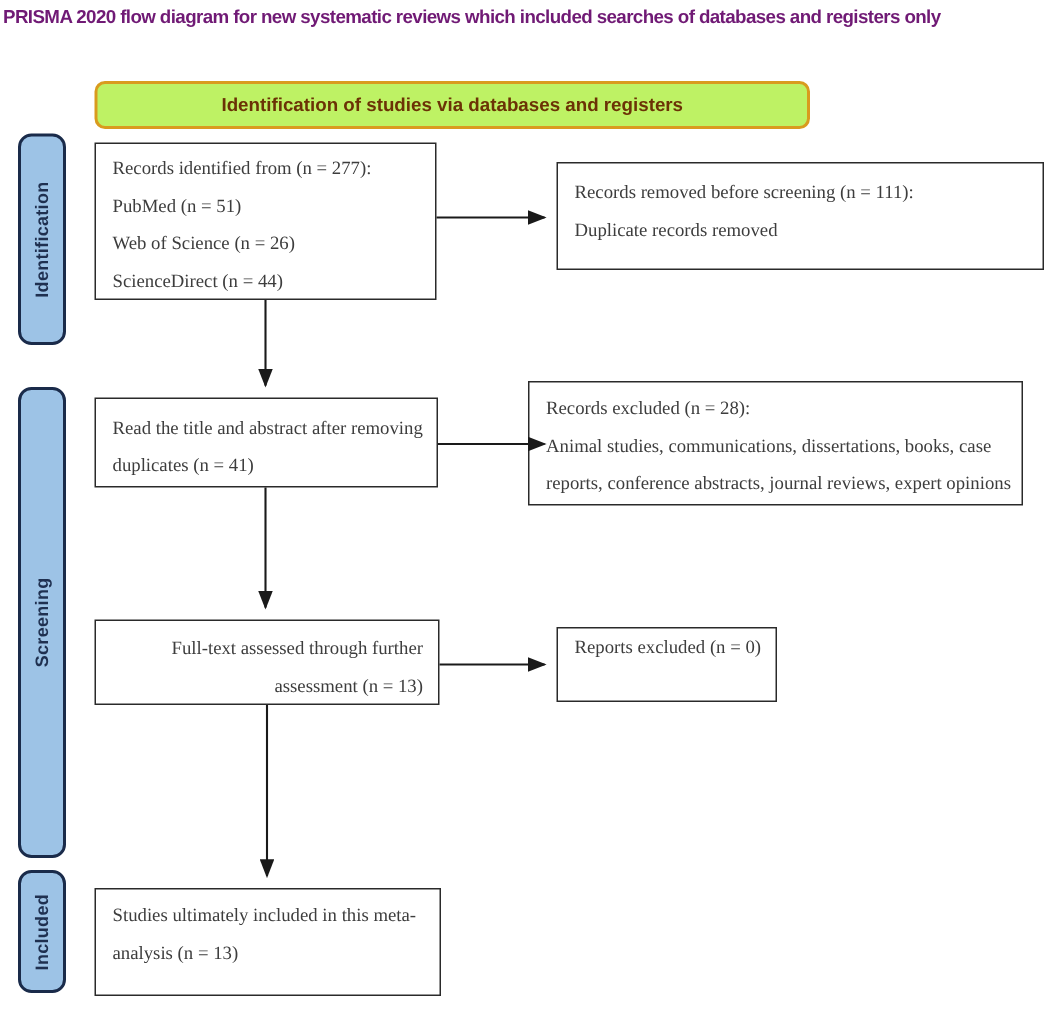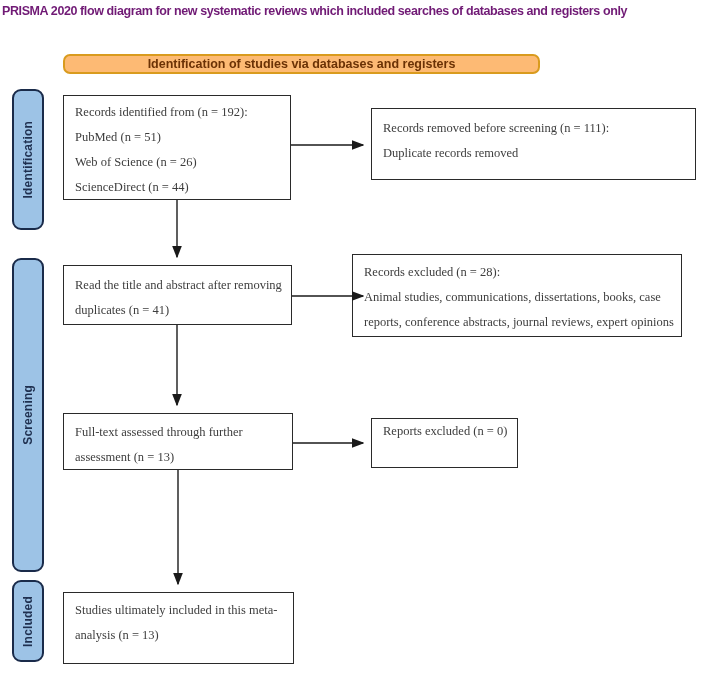--- a/index.html
+++ b/index.html
@@ -10,22 +10,22 @@
     font-family:"Liberation Serif", serif;
     overflow:hidden;
   }
   .page-title{
     position:absolute;left:2px;top:4px;width:706px;
     font-family:"Liberation Sans", sans-serif;
     font-weight:bold;font-size:12.5px;letter-spacing:-0.4px;
     color:#701a75;white-space:nowrap;
   }
   .banner{
-    position:absolute;left:63px;top:54px;width:477px;height:20px;
-    background:#fdba74;border:2px solid #d99b1e;border-radius:7px;
+    position:absolute;left:63px;top:54px;width:477px;height:32px;
+    background:#bef264;border:2px solid #d99b1e;border-radius:7px;
     display:flex;align-items:center;justify-content:center;
     box-sizing:border-box;
   }
   .banner-text{
     font-family:"Liberation Sans", sans-serif;
     font-weight:bold;font-size:12.5px;color:#6b3205;
   }
   .stage{
     position:absolute;left:12px;width:32px;
     background:#9dc3e6;border:2px solid #1a2b4a;border-radius:9px;
@@ -45,21 +45,21 @@
     position:absolute;background:#ffffff;
     border:1.5px solid #2a2a2a;box-sizing:border-box;
     padding:6px 10px 0 11px;
     font-size:12.5px;color:#3d3d3d;line-height:25px;
   }
   .fbox .line{white-space:nowrap;}
   .box-records-identified{left:63px;top:95px;width:228px;height:105px;padding-top:4px;}
   .box-records-removed{left:371px;top:108px;width:325px;height:72px;padding-top:7px;}
   .box-title-abstract{left:63px;top:265px;width:229px;height:60px;padding-top:7px;}
   .box-records-excluded{left:352px;top:254px;width:330px;height:83px;padding-top:5px;}
-  .box-fulltext{left:63px;top:413px;width:230px;height:57px;padding-top:6px;}
+  .box-fulltext{left:63px;top:413px;width:230px;height:57px;padding-top:6px;text-align:right;}
   .box-reports-excluded{left:371px;top:418px;width:147px;height:50px;display:flex;padding-top:0;}
   .box-studies-included{left:63px;top:592px;width:231px;height:72px;padding-top:5px;}
   .arrow-layer{position:absolute;left:0;top:0;width:708px;height:674px;pointer-events:none;}
 </style>
 </head>
 <body>
 
 <div class="canvas">
 
   <div class="page-title">PRISMA 2020 flow diagram for new systematic reviews which included searches of databases and registers only</div>
@@ -72,21 +72,21 @@
     <span class="stage-label">Identification</span>
   </div>
   <div class="stage stage-screening">
     <span class="stage-label">Screening</span>
   </div>
   <div class="stage stage-included">
     <span class="stage-label">Included</span>
   </div>
 
   <div class="fbox box-records-identified">
-    <div class="line">Records identified from (n = 192):</div>
+    <div class="line">Records identified from (n = 277):</div>
     <div class="line">PubMed (n = 51)</div>
     <div class="line">Web of Science (n = 26)</div>
     <div class="line">ScienceDirect (n = 44)</div>
   </div>
 
   <div class="fbox box-records-removed">
     <div class="line">Records removed before screening (n = 111):</div>
     <div class="line">Duplicate records removed</div>
   </div>
 

